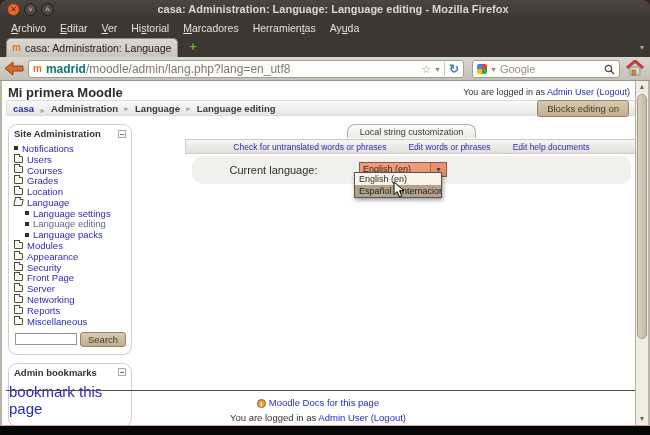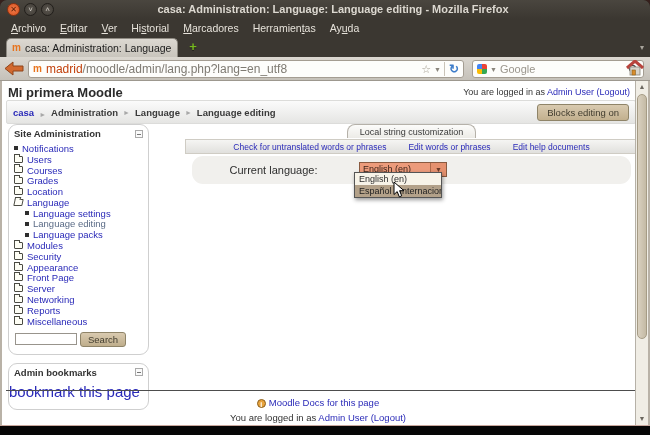--- a/index.html
+++ b/index.html
@@ -29,52 +29,52 @@
   .newtab { position:absolute; left:183px; top:4px; width:20px; height:14px; text-align:center;
     color:#76b820; font-size:13px; font-weight:bold; line-height:13px; text-shadow:0 1px 0 #1d1b17; }
   .tablist-arrow { position:absolute; right:6px; top:7px; font-size:8px; color:#a8a49c; }
 
   .navbar { position:absolute; top:57px; left:0; right:0; height:24px;
     background:linear-gradient(#dbd7d0,#c5c1b9); border-bottom:1px solid #9d988f; }
   .backbtn { position:absolute; left:4px; top:4px; width:22px; height:16px; }
   .urlbar { position:absolute; left:28px; top:3px; width:436px; height:18px; background:#fdfdfb;
     border:1px solid #a49d92; border-radius:3px; display:flex; align-items:center; padding:0 4px; }
   .url-text { font-size:12px; margin-left:4px; flex:1; white-space:nowrap; overflow:hidden; }
-  .url-host { color:#c2410c; font-weight:normal; }
+  .url-host { color:#0f766e; font-weight:bold; }
   .url-path { color:#7e7a72; }
   .star { font-size:11px; color:#a8a296; }
   .mini-arrow { font-size:7px; color:#8a857c; margin:0 3px; }
   .reload { font-size:12px; font-weight:bold; color:#3d7cc9; border-left:1px solid #c9c3b8; padding-left:4px; }
-  .searchbar { position:absolute; left:472px; top:3px; width:172px; height:18px; background:#fdfdfb;
+  .searchbar { position:absolute; left:472px; top:3px; width:148px; height:18px; background:#fdfdfb;
     border:1px solid #a49d92; border-radius:3px; display:flex; align-items:center; padding:0 4px; }
   .glogo { width:10px; height:10px; display:grid; grid-template-columns:5px 5px; grid-template-rows:5px 5px; border-radius:2px; overflow:hidden; }
   .glogo i:nth-child(1){background:#4285f4;} .glogo i:nth-child(2){background:#ea4335;}
   .glogo i:nth-child(3){background:#fbbc05;} .glogo i:nth-child(4){background:#34a853;}
   .search-input { flex:1; border:none; outline:none; background:transparent; font-size:11px; color:#444; min-width:10px; font-family:"Liberation Sans",sans-serif; }
   .search-input::placeholder { color:#9a958c; }
   .homebtn { position:absolute; left:626px; top:3px; }
 
   
   .page { position:absolute; top:81px; left:0; right:0; height:344px; background:#fff;
     border-left:2px solid #b9b2a7; border-right:2px solid #b9b2a7; font-size:9.5px; color:#333; }
   a, .link { color:#2a2ab8; text-decoration:none; cursor:pointer; }
   .site-title { position:absolute; left:6px; top:4px; font-size:13px; font-weight:bold; color:#2b2b2b; }
   .header-login { position:absolute; right:18px; top:6px; font-size:9px; color:#333; }
 
-  .navcrumb { position:absolute; left:4px; top:19px; width:630px; height:24px;
+  .navcrumb { position:absolute; left:4px; top:19px; width:630px; height:16px;
     background:linear-gradient(#fbfbfb,#e5e5e3); border:1px solid #dcdcda; border-radius:2px;
     display:flex; align-items:center; padding:4px 6px; }
   .crumb-home { font-weight:bold; font-size:9.5px; }
   .crumb-item { font-weight:bold; font-size:9.5px; color:#3a3a3a; }
   .crumb-sep { font-size:7px; color:#a8a8a8; margin:0 5px; }
   .blocks-btn { margin-left:auto; font-size:9.5px; color:#423d2f; background:linear-gradient(#d9cab0,#c2b08e);
     border:1px solid #8f8468; border-radius:3px; padding:2px 9px; }
 
   
-  .sidebar { position:absolute; left:6px; top:43px; width:141px; }
+  .sidebar { position:absolute; left:6px; top:43px; width:124px; }
   .block { border:1px solid #cfcfcf; border-radius:9px; background:#fff; padding-bottom:5px; }
   .block-head { display:flex; align-items:center; padding:3px 5px 2px 5px; }
   .block-title { font-size:9.5px; font-weight:bold; color:#333; flex:1; }
   .collapse { width:8px; height:8px; border:1px solid #aaa; background:#fafafa; position:relative; }
   .collapse::after { content:""; position:absolute; left:1px; top:3px; width:4px; height:1px; background:#777; }
   .tree { padding:2px 2px 0 5px; }
   .tree-row { display:flex; align-items:center; height:10.8px; }
   .tree-row.indent { margin-left:11px; }
   .tree-label { font-size:9.5px; white-space:nowrap; }
   .tree-row.current .tree-label { color:#5a6b86; }
@@ -285,26 +285,26 @@
               <a class="tree-label">Language packs</a>
             </div>
 
             <div class="tree-row">
               <span class="ic folder"></span>
               <a class="tree-label">Modules</a>
             </div>
 
             <div class="tree-row">
               <span class="ic folder"></span>
+              <a class="tree-label">Appearance</a>
+            </div>
+
+            <div class="tree-row">
+              <span class="ic folder"></span>
               <a class="tree-label">Security</a>
-            </div>
-
-            <div class="tree-row">
-              <span class="ic folder"></span>
-              <a class="tree-label">Appearance</a>
             </div>
 
             <div class="tree-row">
               <span class="ic folder"></span>
               <a class="tree-label">Front Page</a>
             </div>
 
             <div class="tree-row">
               <span class="ic folder"></span>
               <a class="tree-label">Server</a>

